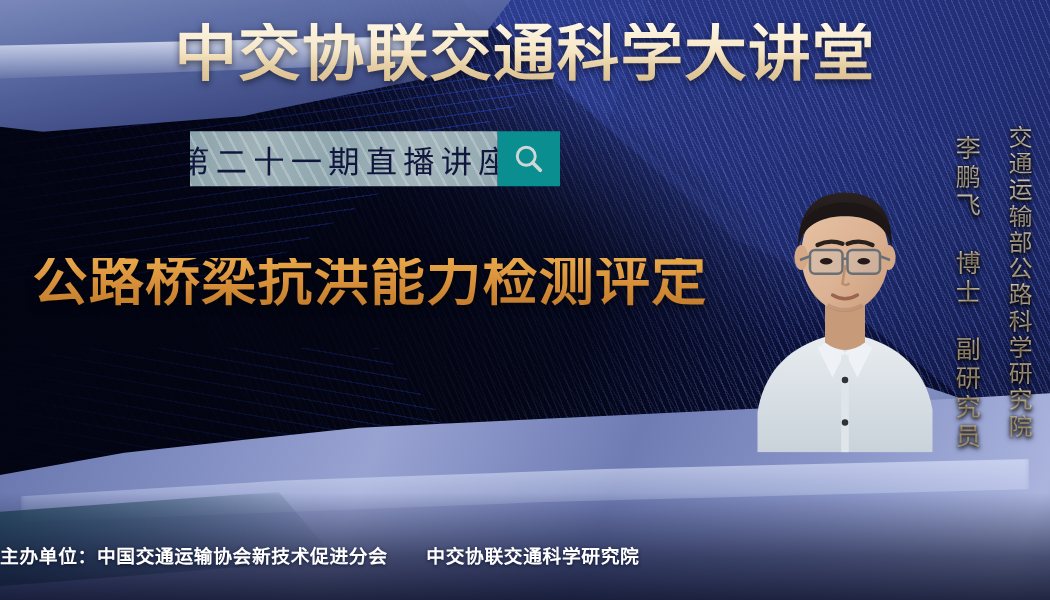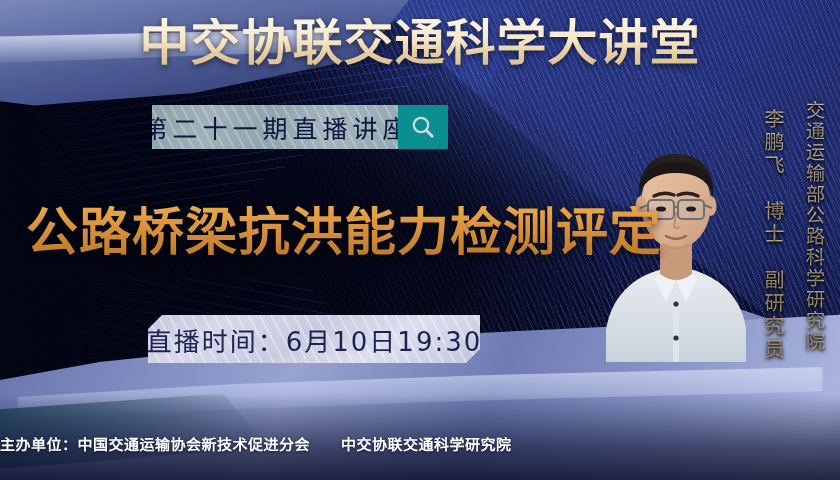--- a/index.html
+++ b/index.html
@@ -173,23 +173,23 @@
   .subbar-search{
     width:50px;flex:0 0 50px;
     background:#0b8e90;
     display:flex;align-items:center;justify-content:center;
   }
   .subbar-search svg{display:block;}
 
   
   .headline{
     position:absolute;left:26px;top:206px;
-    font-family:Liberation Serif, serif;
+    font-family:Liberation Mono, monospace;
     font-weight:700;
-    font-size:52px;
+    font-size:44px;
     letter-spacing:1px;
     line-height:1.05;
     white-space:nowrap;
     background:linear-gradient(180deg,#e8a94a 0%,#d9913b 40%,#c9822f 72%,#bb7528 100%);
     -webkit-background-clip:text;background-clip:text;
     color:transparent;-webkit-text-fill-color:transparent;
     filter:drop-shadow(0 2px 4px rgba(0,0,0,.7));
   }
 
   
@@ -361,22 +361,19 @@
         <svg width="26" height="26" viewBox="0 0 26 26" aria-hidden="true">
           <circle cx="11" cy="11" r="7.2" fill="none" stroke="#cfd6d8" stroke-width="2.3"></circle>
           <line x1="16.2" y1="16.2" x2="22.2" y2="22.2" stroke="#cfd6d8" stroke-width="3" stroke-linecap="round"></line>
         </svg>
       </span>
     </div>
   </div>
 
   <div class="headline">公路桥梁抗洪能力检测评定</div>
 
-  <div class="timebar">
-    <span class="timebar-text">直播时间：6月10日19:30</span>
-  </div>
 
   <div class="v-col v-affil">交通运输部公路科学研究院</div>
   <div class="v-col v-name">李鹏飞　博士　副研究员</div>
 
   <div class="footer">主办单位：中国交通运输协会新技术促进分会　　中交协联交通科学研究院</div>
 
 </div>
 
 </body></html>

